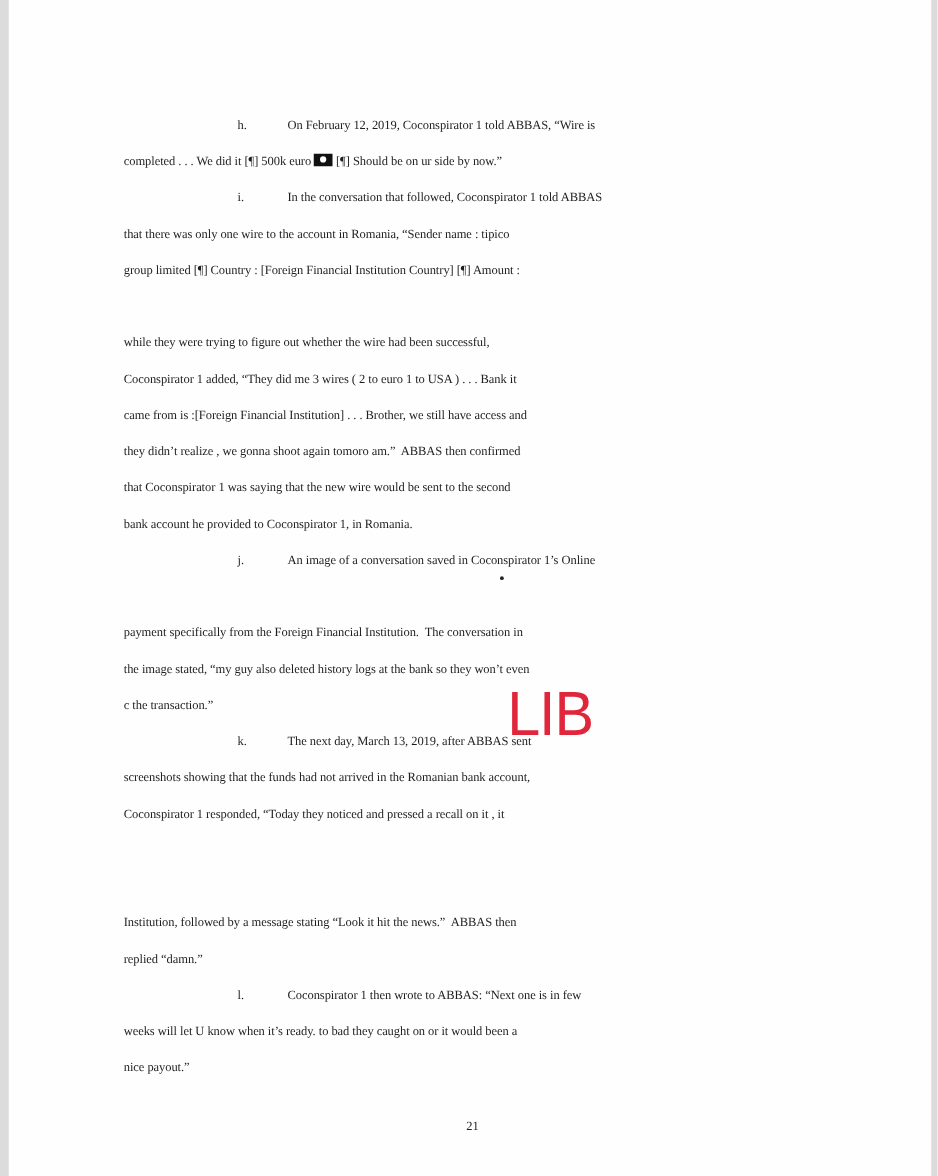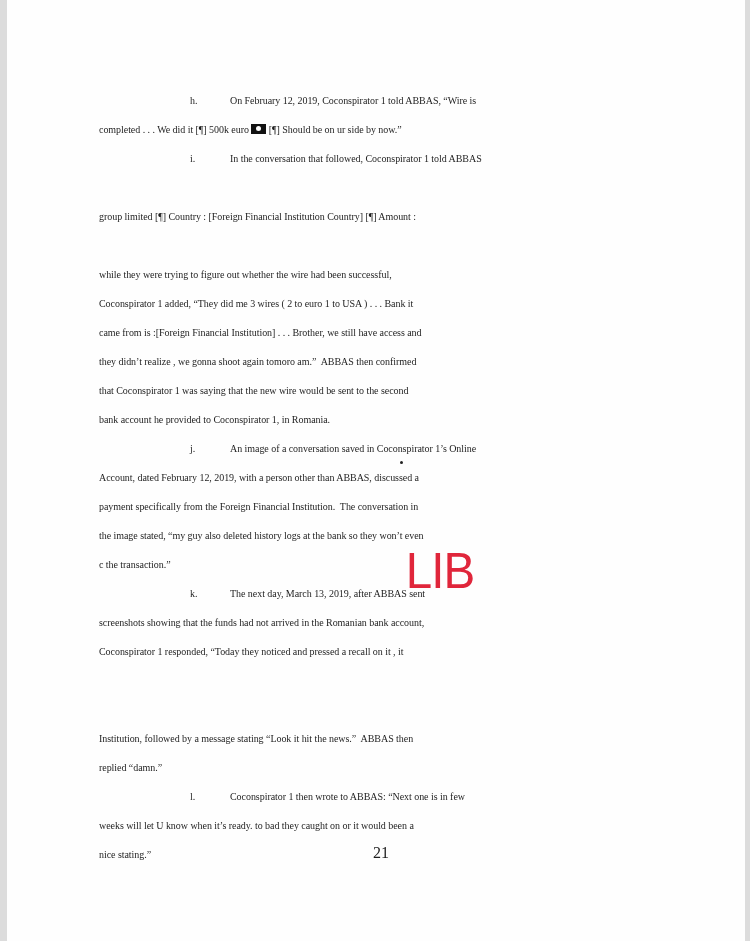--- a/index.html
+++ b/index.html
@@ -27,55 +27,55 @@
   .ph { display: inline-block; width: 15px; height: 10px; background: #111; vertical-align: -1px; position: relative; }
   .ph::after { content: ""; position: absolute; left: 5px; top: 2px; width: 5px; height: 5px; border-radius: 50%; background: #fff; }
   .watermark {
     position: absolute; left: 397px; top: 546px;
     font-family: "Liberation Sans", "DejaVu Sans", sans-serif;
     font-size: 50px; line-height: 50px; font-weight: 400;
     color: #e0263b; letter-spacing: -1px;
     transform: scaleX(0.95);
   }
   .pagenum {
-    position: absolute; left: 366px; top: 843px;
-    font-size: 16px; line-height: 20px;
+    position: absolute; left: 366px; top: 892px;
+    font-size: 10px; line-height: 20px;
   }
   .dot { position: absolute; left: 393px; top: 461px; width: 3px; height: 3px; border-radius: 50%; background: #222; }
 </style>
 </head>
 <body>
 
 <div class="page">
 
   <div class="line indent" style="top:91px"><span class="label">h.</span><span>On February 12, 2019, Coconspirator 1 told ABBAS, “Wire is</span></div>
   <div class="line" style="top:120px"><span>completed . . . We did it [¶] 500k euro</span> <span class="ph"></span> <span>[¶] Should be on ur side by now.”</span></div>
 
   <div class="line indent" style="top:149px"><span class="label">i.</span><span>In the conversation that followed, Coconspirator 1 told ABBAS</span></div>
+  <div class="line" style="top:178px">that there was only one wire to the account in Romania, “Sender name : tipico</div>
   <div class="line" style="top:207px">group limited [¶] Country : [Foreign Financial Institution Country] [¶] Amount :</div>
   <div class="line" style="top:265px">while they were trying to figure out whether the wire had been successful,</div>
   <div class="line" style="top:294px">Coconspirator 1 added, “They did me 3 wires ( 2 to euro 1 to USA ) . . . Bank it</div>
   <div class="line" style="top:352px">they didn’t realize , we gonna shoot again tomoro am.”  ABBAS then confirmed</div>
   <div class="line" style="top:323px">came from is :[Foreign Financial Institution] . . . Brother, we still have access and</div>
   <div class="line" style="top:381px">that Coconspirator 1 was saying that the new wire would be sent to the second</div>
   <div class="line" style="top:410px">bank account he provided to Coconspirator 1, in Romania.</div>
 
   <div class="line indent" style="top:439px"><span class="label">j.</span><span>An image of a conversation saved in Coconspirator 1’s Online</span></div>
   <div class="dot"></div>
-  <div class="line" style="top:468px">Account, dated February 12, 2019, with a person other than ABBAS, discussed a</div>
   <div class="line" style="top:497px">payment specifically from the Foreign Financial Institution.  The conversation in</div>
   <div class="line" style="top:526px">the image stated, “my guy also deleted history logs at the bank so they won’t even</div>
   <div class="line" style="top:555px">c the transaction.”</div>
 
   <div class="line indent" style="top:584px"><span class="label">k.</span><span>The next day, March 13, 2019, after ABBAS sent</span></div>
   <div class="line" style="top:613px">screenshots showing that the funds had not arrived in the Romanian bank account,</div>
   <div class="line" style="top:642px">Coconspirator 1 responded, “Today they noticed and pressed a recall on it , it</div>
   <div class="line" style="top:729px">Institution, followed by a message stating “Look it hit the news.”  ABBAS then</div>
   <div class="line" style="top:758px">replied “damn.”</div>
 
   <div class="line indent" style="top:787px"><span class="label">l.</span><span>Coconspirator 1 then wrote to ABBAS: “Next one is in few</span></div>
   <div class="line" style="top:816px">weeks will let U know when it’s ready. to bad they caught on or it would been a</div>
-  <div class="line" style="top:845px">nice stating.”</div>
+  <div class="line" style="top:845px">nice payout.”</div>
 
   <div class="watermark">LIB</div>
 
   <div class="pagenum">21</div>
 </div>
 
 </body></html>

